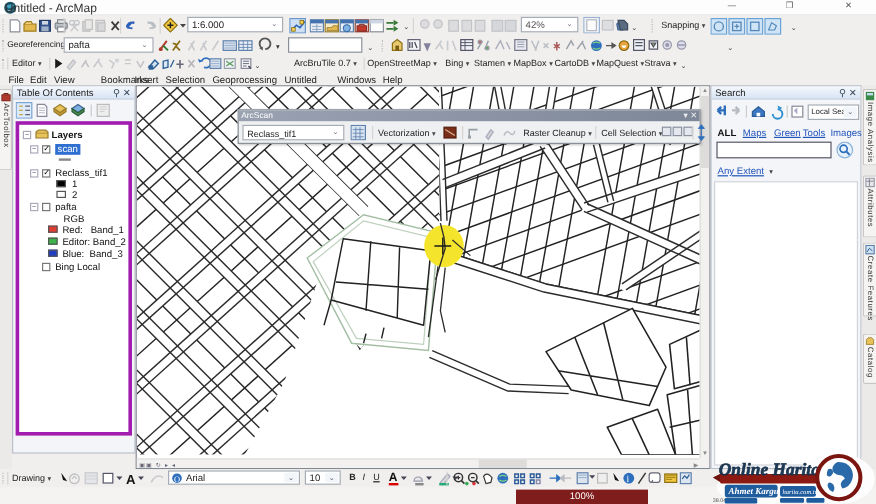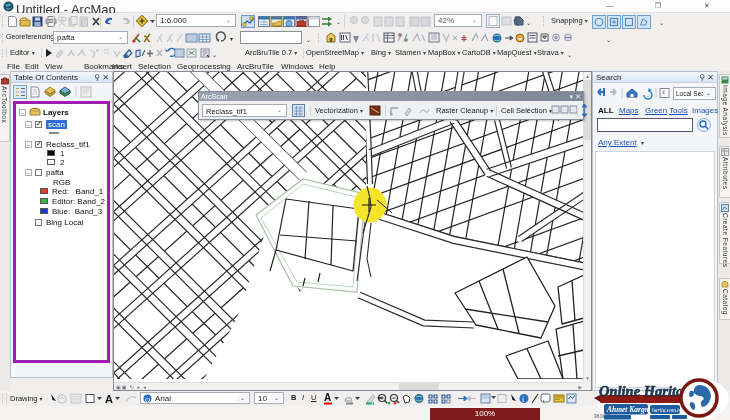--- a/index.html
+++ b/index.html
@@ -1,18 +1,18 @@
 <!DOCTYPE html>
 <html><head><meta charset="utf-8"><style>
 *{margin:0;padding:0;box-sizing:border-box}
 body{width:730px;height:420px;overflow:hidden;font-family:"Liberation Sans",sans-serif;background:#f0efee;position:relative;font-size:8px;color:#222}
 .abs{position:absolute}
 
 #title{left:0;top:0;width:730px;height:13px;background:#fdfdfd;border-bottom:1px solid #e3e3e3}
-#title .txt{position:absolute;left:16px;top:2px;font-size:13px;color:#333}
+#title .txt{position:absolute;left:4px;top:2px;font-size:10px;color:#333}
 .winbtn{position:absolute;top:0;width:14px;height:12px;color:#555;font-size:7px;text-align:center;line-height:12px}
 
 .tbrow{left:0;width:730px;background:#f0efee}
 #row1{top:13px;height:17px}
 #row2{top:30px;height:16px}
 #row3{top:46px;height:14px}
 #menubar{top:60px;height:12px;left:0;width:730px;background:#f0efee}
 .menu{position:absolute;top:2px;font-size:8px;color:#222}
 .combo{position:absolute;background:#fff;border:1px solid #a5acb5;font-size:8px;color:#222}
 .combo .ar{position:absolute;right:1px;top:1px;bottom:1px;width:11px;background:#f2f6fb;color:#556;font-size:6px;text-align:center}
@@ -346,21 +346,21 @@
 </div>
 
 <div class="abs" id="menubar">
  <span class="menu" style="left:7px">File</span>
     <span class="menu" style="left:25px">Edit</span>
     <span class="menu" style="left:45px">View</span>
     <span class="menu" style="left:84px">Bookmarks</span>
     <span class="menu" style="left:112px">Insert</span>
     <span class="menu" style="left:138px">Selection</span>
     <span class="menu" style="left:177px">Geoprocessing</span>
-    <span class="menu" style="left:237px">ArcBruTile</span>
+    <span class="menu" style="left:237px">Untitled</span>
     <span class="menu" style="left:281px">Windows</span>
     <span class="menu" style="left:319px">Help</span>
 </div>
 
 <div class="abs" id="lstrip"></div>
 <div class="abs" id="ltab">
  <svg class="abs" style="left:1px;top:2px" width="8" height="8">
       <rect x="0.5" y="2" width="7" height="5" fill="#b03a2e" stroke="#7a2018" stroke-width="0.8"></rect>
       <path d="M2.5 2V1h3v1" stroke="#7a2018" fill="none"></path>
     </svg>

